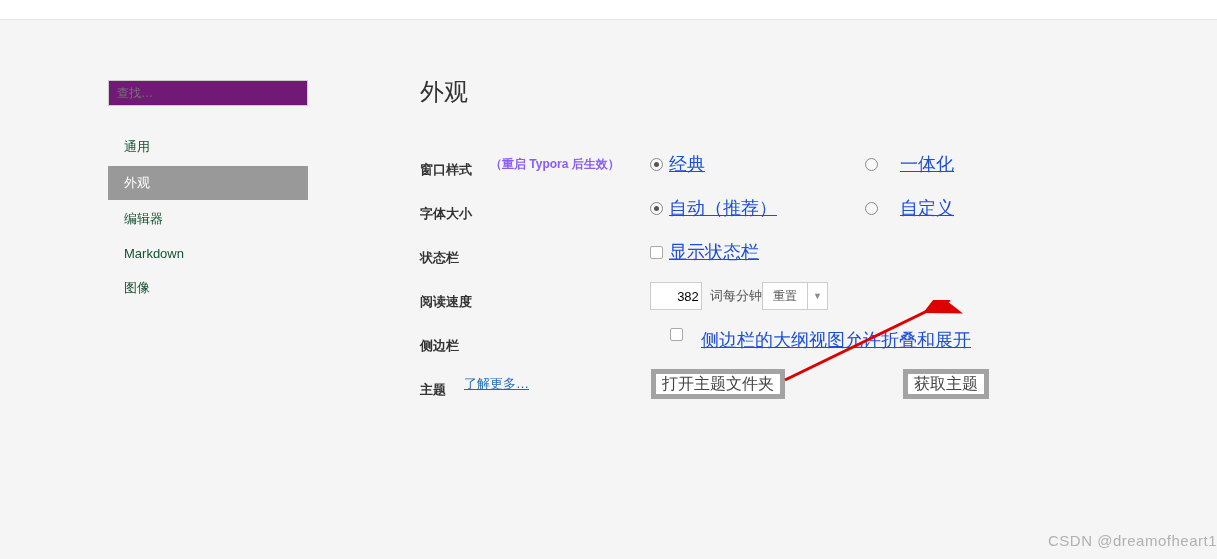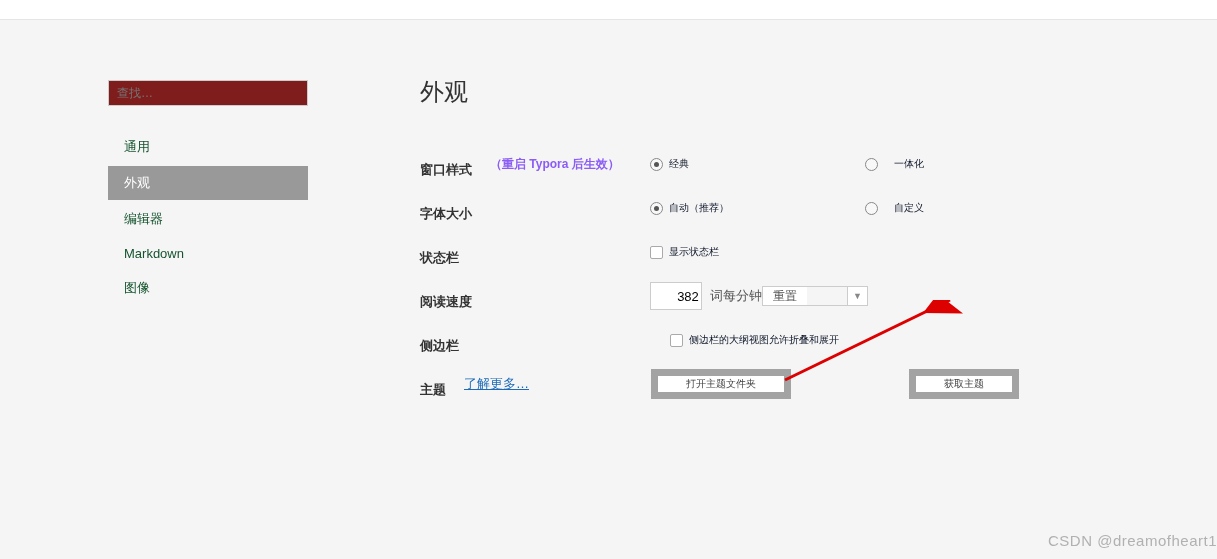--- a/index.html
+++ b/index.html
@@ -1,41 +1,41 @@
 <!DOCTYPE html>
 <html><head>
 <meta charset="utf-8">
 <style>
   * { box-sizing: border-box; margin: 0; padding: 0; }
   html, body { width: 1217px; height: 559px; font-family: "Microsoft YaHei", Arial, sans-serif; font-size: 13px; color: #333; background: #fff; }
   .top-divider { height: 20px; border-bottom: 1px solid #e5e5e5; background: #fff; }
   .page { background: #f5f5f5; width: 100%; height: 539px; padding-top: 60px; position: relative; }
   .sidebar { position: absolute; left: 108px; top: 60px; width: 200px; }
-  .search-box { width: 200px; height: 26px; border: 1px solid #ccc; background: #7f1d1d; padding: 0 8px; font-size: 12px; color: #999; outline: none; }
+  .search-box { width: 200px; height: 26px; border: 1px solid #ccc; background: #701a75; padding: 0 8px; font-size: 12px; color: #999; outline: none; }
   .nav { margin-top: 24px; }
   .nav-item { padding: 8px 16px; font-size: 13px; color: #14532d; cursor: pointer; margin-bottom: 2px; }
   .nav-item.active { background: #999; color: #fff; }
   .main { position: absolute; left: 420px; top: 56px; width: 700px; }
   .page-title { font-size: 24px; font-weight: 400; color: #333; margin-bottom: 34px; }
   .row { display: flex; align-items: center; min-height: 44px; font-size: 13px; color: #333; }
   .label-col { width: 70px; font-weight: 700; flex-shrink: 0; margin-top: 12px; }
   .hint-col { width: 160px; color: #8b5cf6; font-size: 12px; flex-shrink: 0; font-weight: 700; }
   .opt-col-1 { width: 215px; display: flex; align-items: center; gap: 6px; flex-shrink: 0; }
-  .opt-col-2 { display: flex; align-items: center; gap: 16px; }
+  .opt-col-2 { display: flex; align-items: center; gap: 22px; }
   input[type=radio] { appearance: none; width: 13px; height: 13px; border: 1px solid #888; border-radius: 50%; position: relative; cursor: pointer; background: #f8f8f8; }
   input[type=radio]:checked::after { content: ""; position: absolute; width: 5px; height: 5px; background: #555; border-radius: 50%; top: 3px; left: 3px; }
   input[type=checkbox] { appearance: none; width: 13px; height: 13px; border: 1px solid #aaa; background: #fff; cursor: pointer; position: relative; border-radius: 2px; }
-  .opt-label { font-size: 10px; color: #0f172a; }
+  .opt-label { font-size: 18px; color: #1d4ed8; text-decoration: underline; }
   .num-input { width: 52px; height: 28px; border: 1px solid #ccc; background: #fff; text-align: center; font-size: 13px; outline: none; margin-right: 8px; padding-left: 24px; }
   .wpm-label { font-size: 13px; color: #555; margin-right: 0; }
-  .reset-group { display: inline-flex; border: 1px solid #ccc; height: 20px; gap: 40px; }
+  .reset-group { display: inline-flex; border: 1px solid #ccc; height: 28px; }
   .reset-btn { padding: 0 10px; font-size: 12px; background: #fff; border: none; cursor: pointer; color: #555; }
   .reset-drop { width: 20px; border: none; border-left: 1px solid #ccc; background: #fff; cursor: pointer; color: #888; font-size: 9px; display: flex; align-items: center; justify-content: center; }
   .link { color: #1e6bb8; text-decoration: underline; font-size: 13px; cursor: pointer; font-weight: 400; }
-  .btn { height: 30px; padding: 0 28px; border: 7px solid #a3a3a3; background: #fff; font-size: 10px; color: #444; cursor: pointer; }
+  .btn { height: 30px; padding: 0 6px; border: 5px solid #a3a3a3; background: #fff; font-size: 16px; color: #444; cursor: pointer; }
   .theme-btns { display: flex; align-items: center; }
   .arrow-svg { position: absolute; left: 770px; top: 280px; pointer-events: none; }
   .watermark { position: absolute; right: 0; bottom: 10px; font-size: 15px; color: rgba(120,120,120,0.55); font-family: Arial, sans-serif; letter-spacing: 0.5px; }
 </style>
 </head>
 <body>
 
 <div class="top-divider"></div>
 
 <div class="page">
@@ -98,21 +98,21 @@
         <div class="reset-group">
           <button class="reset-btn">重置</button>
           <button class="reset-drop">▼</button>
         </div>
       </div>
     </div>
 
     <div class="row">
       <div class="label-col">侧边栏</div>
       <div class="hint-col"></div>
-      <div style="display:flex;align-items:center;gap:6px;padding-left:20px;">
+      <div style="display:flex;align-items:flex-start;gap:18px;padding-left:20px;">
         <input type="checkbox" style="">
         <span class="opt-label">侧边栏的大纲视图允许折叠和展开</span>
       </div>
     </div>
 
     <div class="row">
       <div class="label-col" style="width:40px;">主题</div>
       <a class="link" style="margin-left:4px;">了解更多…</a>
       <div class="hint-col" style="width:122px;"></div>
       <div class="theme-btns">

